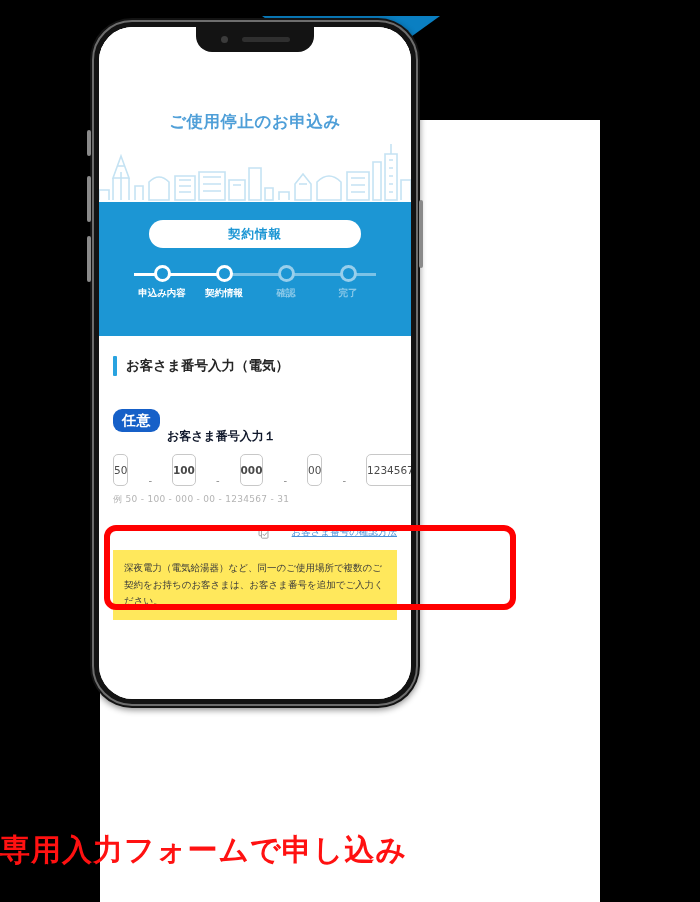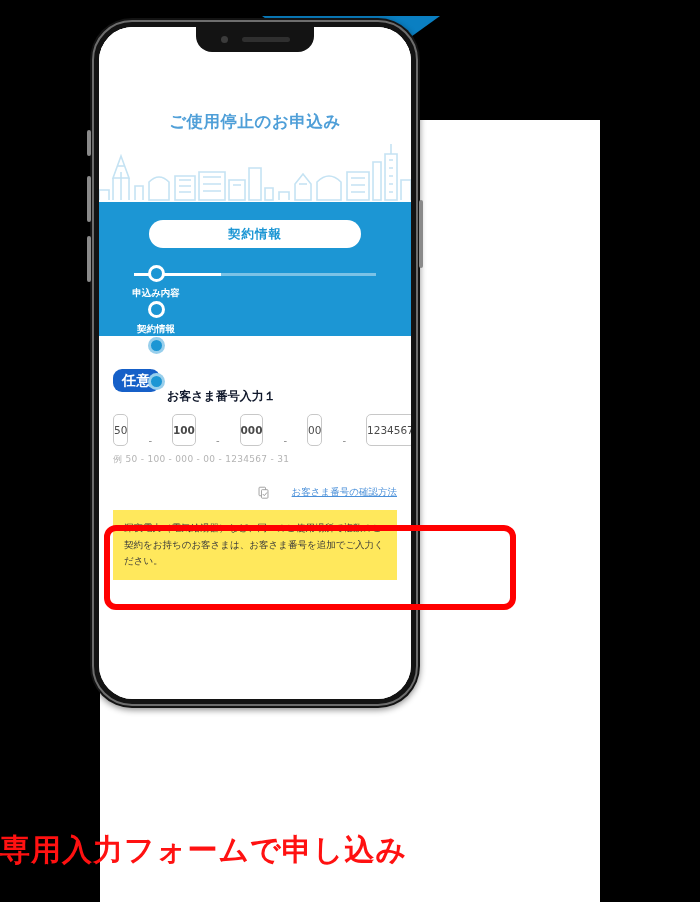--- a/index.html
+++ b/index.html
@@ -173,21 +173,20 @@
     left: 9px;
     top: 9px;
     width: 33.3%;
     height: 3px;
     background: #ffffff;
   }
   .steps-row {
     position: relative;
     display: flex;
     justify-content: center;
-    flex-direction: column;
   }
   .step {
     position: relative;
     width: 62px;
     text-align: center;
   }
   .step-dot {
     width: 17px;
     height: 17px;
     border-radius: 50%;
@@ -402,20 +401,24 @@
               <div class="step">
                 <div class="step-dot"></div>
                 <div class="step-label">完了</div>
               </div>
             </div>
           </div>
         </div>
 
         <div class="body-wrap">
 
+          <div class="sec-head">
+            <div class="sec-bar"></div>
+            <div class="sec-title">お客さま番号入力（電気）</div>
+          </div>
 
           <div class="field-label-row">
             <span class="badge-opt">任意</span>
             <span class="field-label">お客さま番号入力１</span>
           </div>
 
           <div class="num-row">
             <div class="num-box w2" placeholder="50">50</div>
             <span class="dash">-</span>
             <div class="num-box w3" placeholder="100">100</div>

